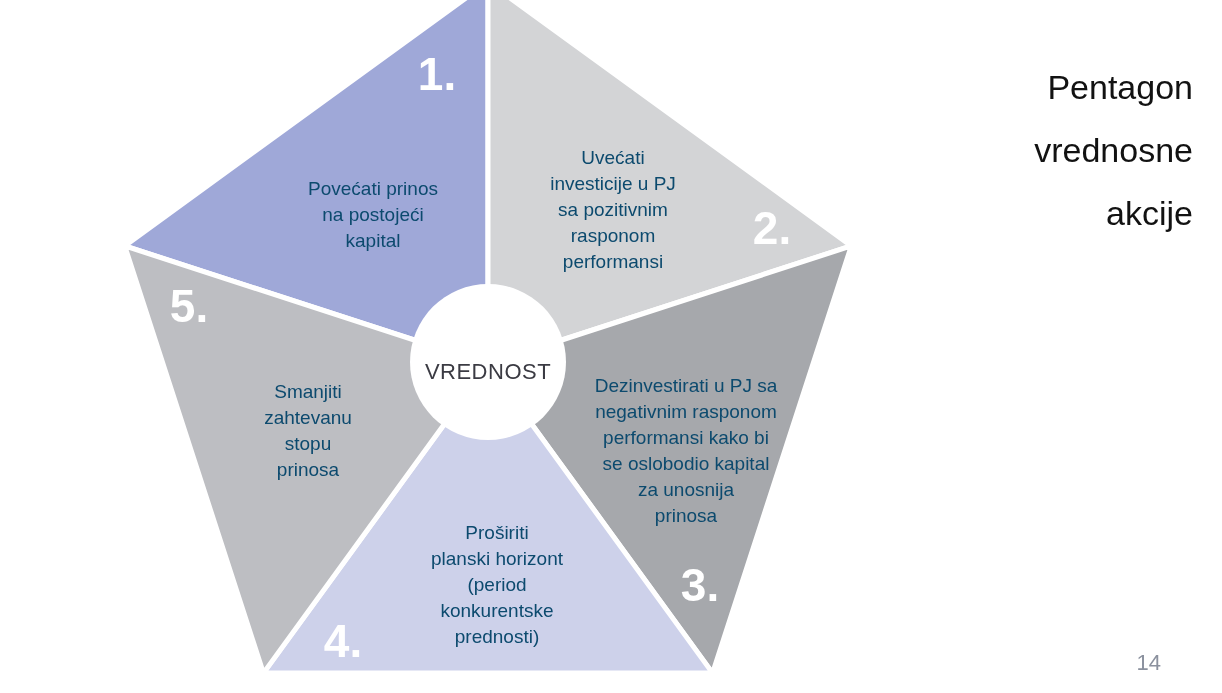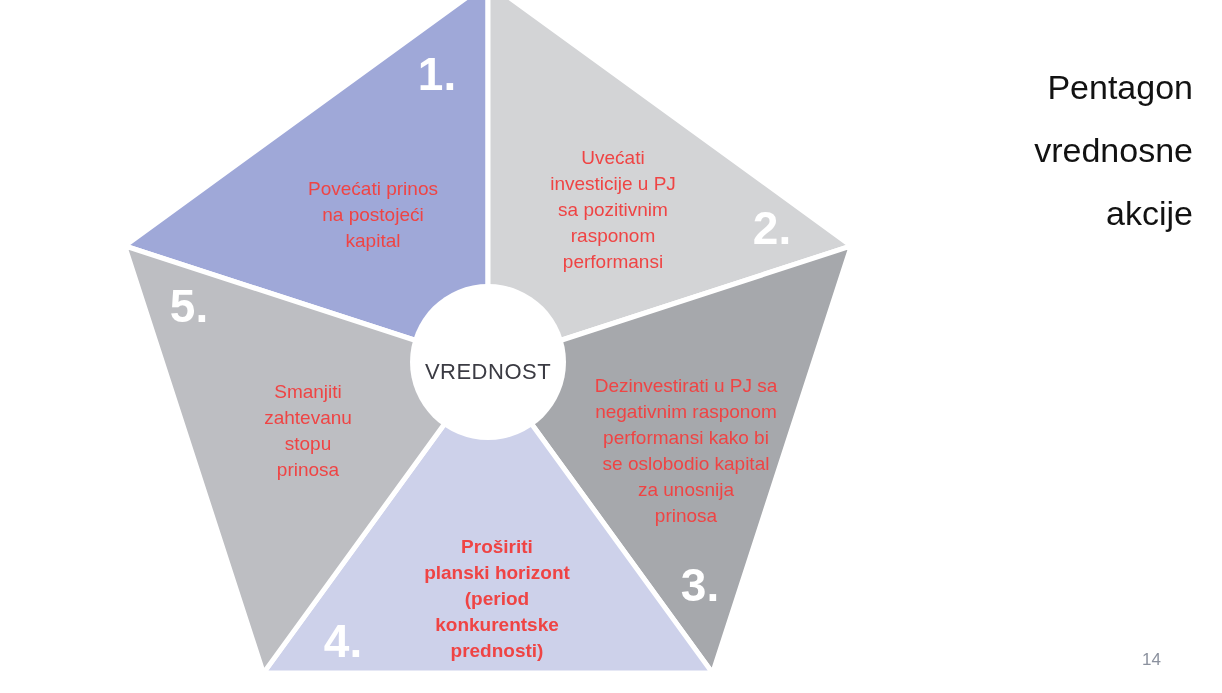--- a/index.html
+++ b/index.html
@@ -18,21 +18,21 @@
   .diagram-svg {
     position: absolute;
     left: 0;
     top: 0;
   }
   .seg-text {
     position: absolute;
     transform: translate(-50%, -50%);
     text-align: center;
     white-space: pre-line;
-    color: #ef4444;
+    color: #0c4a6e;
     font-size: 19px;
     line-height: 26px;
   }
   .seg-num {
     position: absolute;
     transform: translate(-50%, -50%);
     color: #ffffff;
     font-weight: 700;
     font-size: 46px;
     line-height: 46px;
@@ -54,21 +54,21 @@
     color: #121212;
     font-size: 34px;
     line-height: 63px;
     font-weight: 400;
   }
   .page-number {
     position: absolute;
     top: 650px;
     right: 61px;
     color: #8b919e;
-    font-size: 17px;
+    font-size: 22px;
   }
 </style>
 </head>
 <body>
 
 <div class="slide">
 
   <svg class="diagram-svg" width="1222" height="693" viewBox="0 0 1222 693">
 
     <polygon points="488,364 124.7,245.9 488,-18" stroke="#ffffff" stroke-width="5" stroke-linejoin="round" fill="#9fa8d8"></polygon>
@@ -97,21 +97,21 @@
 investicije u PJ
 sa pozitivnim
 rasponom
 performansi</div>
   <div class="seg-text" style="left:686px; top:451px;">Dezinvestirati u PJ sa
 negativnim rasponom
 performansi kako bi
 se oslobodio kapital
 za unosnija
 prinosa</div>
-  <div class="seg-text" style="left:497px; top:599px;font-weight:bold;">Proširiti
+  <div class="seg-text" style="left:497px; top:585px;">Proširiti
 planski horizont
 (period
 konkurentske
 prednosti)</div>
   <div class="seg-text" style="left:308px; top:431px;">Smanjiti
 zahtevanu
 stopu
 prinosa</div>
 
   <div class="center-label" style="left:488px; top:372px;">VREDNOST</div>

